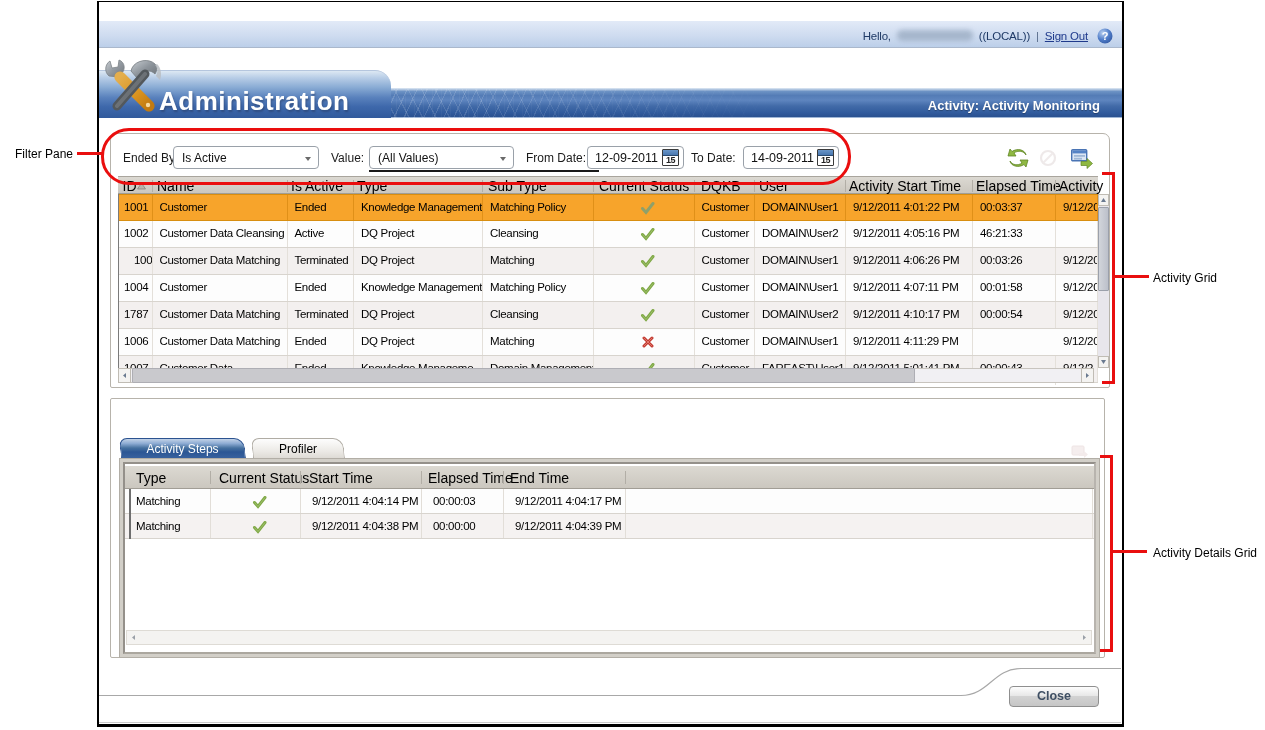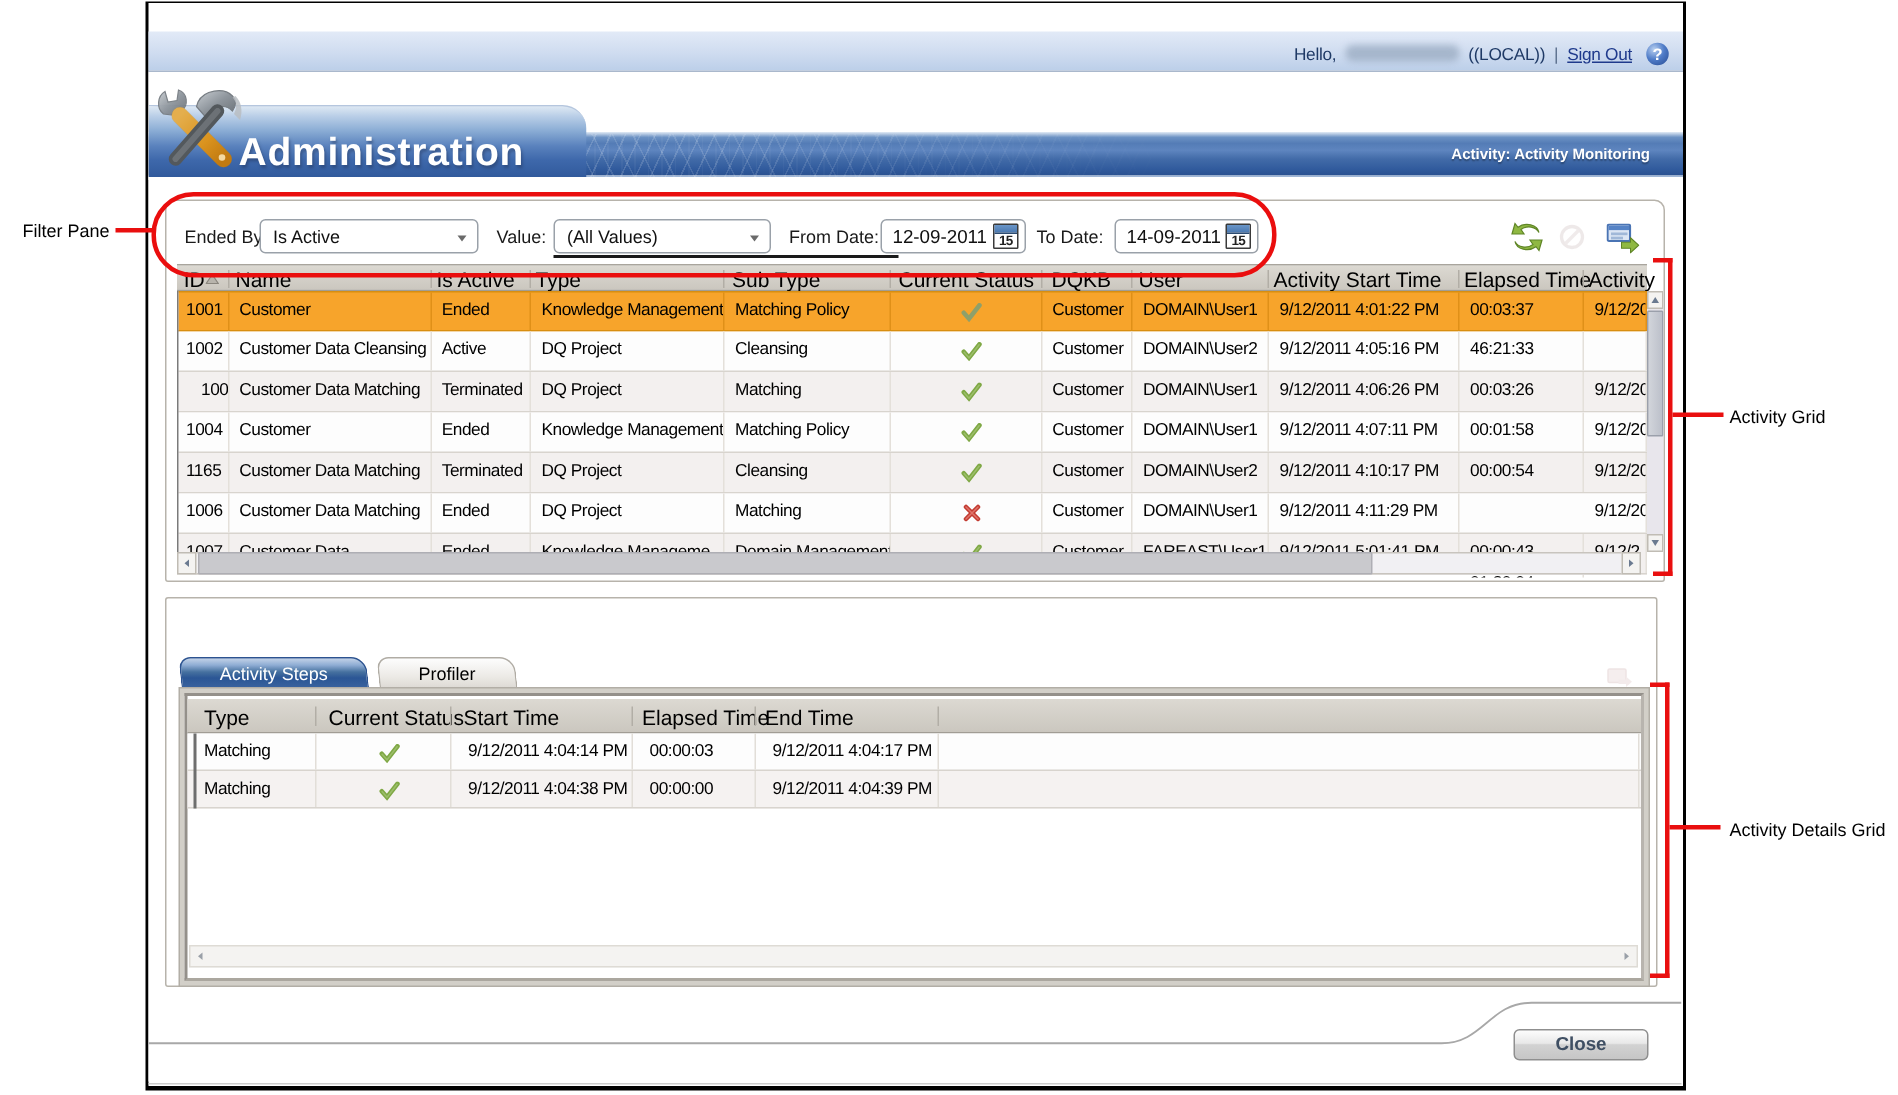--- a/index.html
+++ b/index.html
@@ -20,21 +20,21 @@
 #header { left:0; top:46px; width:100%; height:72px; background:#fff; overflow:hidden; }
 .mesh { background-image:
  repeating-linear-gradient(115deg, rgba(255,255,255,0.17) 0px, rgba(255,255,255,0.17) 1px, transparent 1px, transparent 9px),
  repeating-linear-gradient(63deg, rgba(255,255,255,0.14) 0px, rgba(255,255,255,0.14) 1px, transparent 1px, transparent 12px),
  repeating-linear-gradient(90deg, rgba(255,255,255,0.05) 0px, rgba(255,255,255,0.05) 1px, transparent 1px, transparent 9px);
 }
 #band { left:0; top:40px; width:100%; height:30px; background:linear-gradient(180deg,#e2ebf5 0%,#6c92c4 12%,#547cb6 26%,#5e85bf 42%,#426ba8 62%,#315b9d 85%,#2a5190 100%); border-bottom:1px solid #9fb6d6; }
 #meshfade { left:0; top:41px; width:680px; height:29px; -webkit-mask-image:linear-gradient(90deg,rgba(0,0,0,1) 0%,rgba(0,0,0,0.85) 55%,rgba(0,0,0,0) 100%); mask-image:linear-gradient(90deg,rgba(0,0,0,1) 0%,rgba(0,0,0,0.85) 55%,rgba(0,0,0,0) 100%); }
 #tab { left:0; top:22px; width:292px; height:48px; border-radius:0 16px 0 0; background:linear-gradient(180deg,#dde8f3 0%,#b9cee7 14%,#8badd5 34%,#5a82bd 56%,#3e68ab 76%,#315a9c 100%); border-top:1px solid #b5c6de; }
 #admintxt { left:60px; top:38px; color:#fff; font-size:26px; font-weight:bold; text-shadow:1px 2px 2px rgba(40,60,100,0.55); letter-spacing:0.5px; }
-#actmon { right:22px; top:50px; color:#fff; font-size:10px; font-weight:bold; text-shadow:0 1px 1px rgba(0,0,0,0.3); }
+#actmon { right:22px; top:50px; color:#fff; font-size:13px; font-weight:bold; text-shadow:0 1px 1px rgba(0,0,0,0.3); }
 
 #content { left:0; top:116px; width:100%; height:603px; background:#fff; }
 
 #panel1 { left:11px; top:15px; width:1000px; height:255px; background:#fff; border:1px solid #b7b3ab; border-radius:7px 7px 2px 2px; }
 .flabel { position:absolute; top:17px; font-size:12px; color:#1a1a1a; }
 .combo { position:absolute; top:12px; height:23px; background:#fff; border:1px solid #9aa1a9; border-radius:4px; font-size:12px; color:#111; }
 .combo .ctext { position:absolute; left:8px; top:4px; }
 .combo .carrow { position:absolute; right:7px; top:10px; width:0; height:0; border-left:3.5px solid transparent; border-right:3.5px solid transparent; border-top:4.5px solid #6a6a6a; }
 .datebox { position:absolute; top:12px; height:23px; background:#fff; border:1px solid #9aa1a9; border-radius:4px; font-size:12.5px; color:#111; }
 .datebox .dtext { position:absolute; left:7px; top:4px; }
@@ -247,21 +247,21 @@
                   <path d="M2.5 6.5 L6 10.5 L13 1.5" stroke="#a8c87a" stroke-width="1" fill="none" opacity="0.7"></path>
                 </svg>
               </div>
         <div class="gc" style="left:575.5px;width:60.5px;border-right-color:#e4e0da;padding-left:7px;">Customer</div>
         <div class="gc" style="left:636px;width:91px;border-right-color:#e4e0da;padding-left:7px;">DOMAIN\User1</div>
         <div class="gc" style="left:727px;width:127px;border-right-color:#e4e0da;padding-left:7px;">9/12/2011 4:07:11 PM</div>
         <div class="gc" style="left:854px;width:83px;border-right-color:#e4e0da;padding-left:7px;">00:01:58</div>
         <div class="gc" style="left:937px;width:42px;border-right-color:#e4e0da;padding-left:7px;">9/12/20</div>
         </div>
         <div class="grow" style="top:126px;width:979px;height:27px;background:#f3f0ef;border-bottom:1px solid #d8d4ce;">
-        <div class="gc" style="left:-1px;width:34.5px;border-right-color:#e4e0da;padding-left:6px;">1165</div>
+        <div class="gc" style="left:-1px;width:34.5px;border-right-color:#e4e0da;padding-left:6px;">1787</div>
         <div class="gc" style="left:33.5px;width:135.0px;border-right-color:#e4e0da;padding-left:7px;">Customer Data Matching</div>
         <div class="gc" style="left:168.5px;width:66.5px;border-right-color:#e4e0da;padding-left:7px;">Terminated</div>
         <div class="gc" style="left:235px;width:129px;border-right-color:#e4e0da;padding-left:7px;">DQ Project</div>
         <div class="gc" style="left:364px;width:111px;border-right-color:#e4e0da;padding-left:7px;">Cleansing</div>
         <div class="gc" style="left:475px;width:100.5px;border-right-color:#e4e0da;padding-top:7px;">
                 <svg width="15" height="13" viewBox="0 0 15 13" style="display:block;margin:0 auto;">
                   <path d="M2.5 6.5 L6 10.5 L13 1.5" stroke="#7fa845" stroke-width="3" fill="none" stroke-linecap="round"></path>
                   <path d="M2.5 6.5 L6 10.5 L13 1.5" stroke="#a8c87a" stroke-width="1" fill="none" opacity="0.7"></path>
                 </svg>
               </div>

